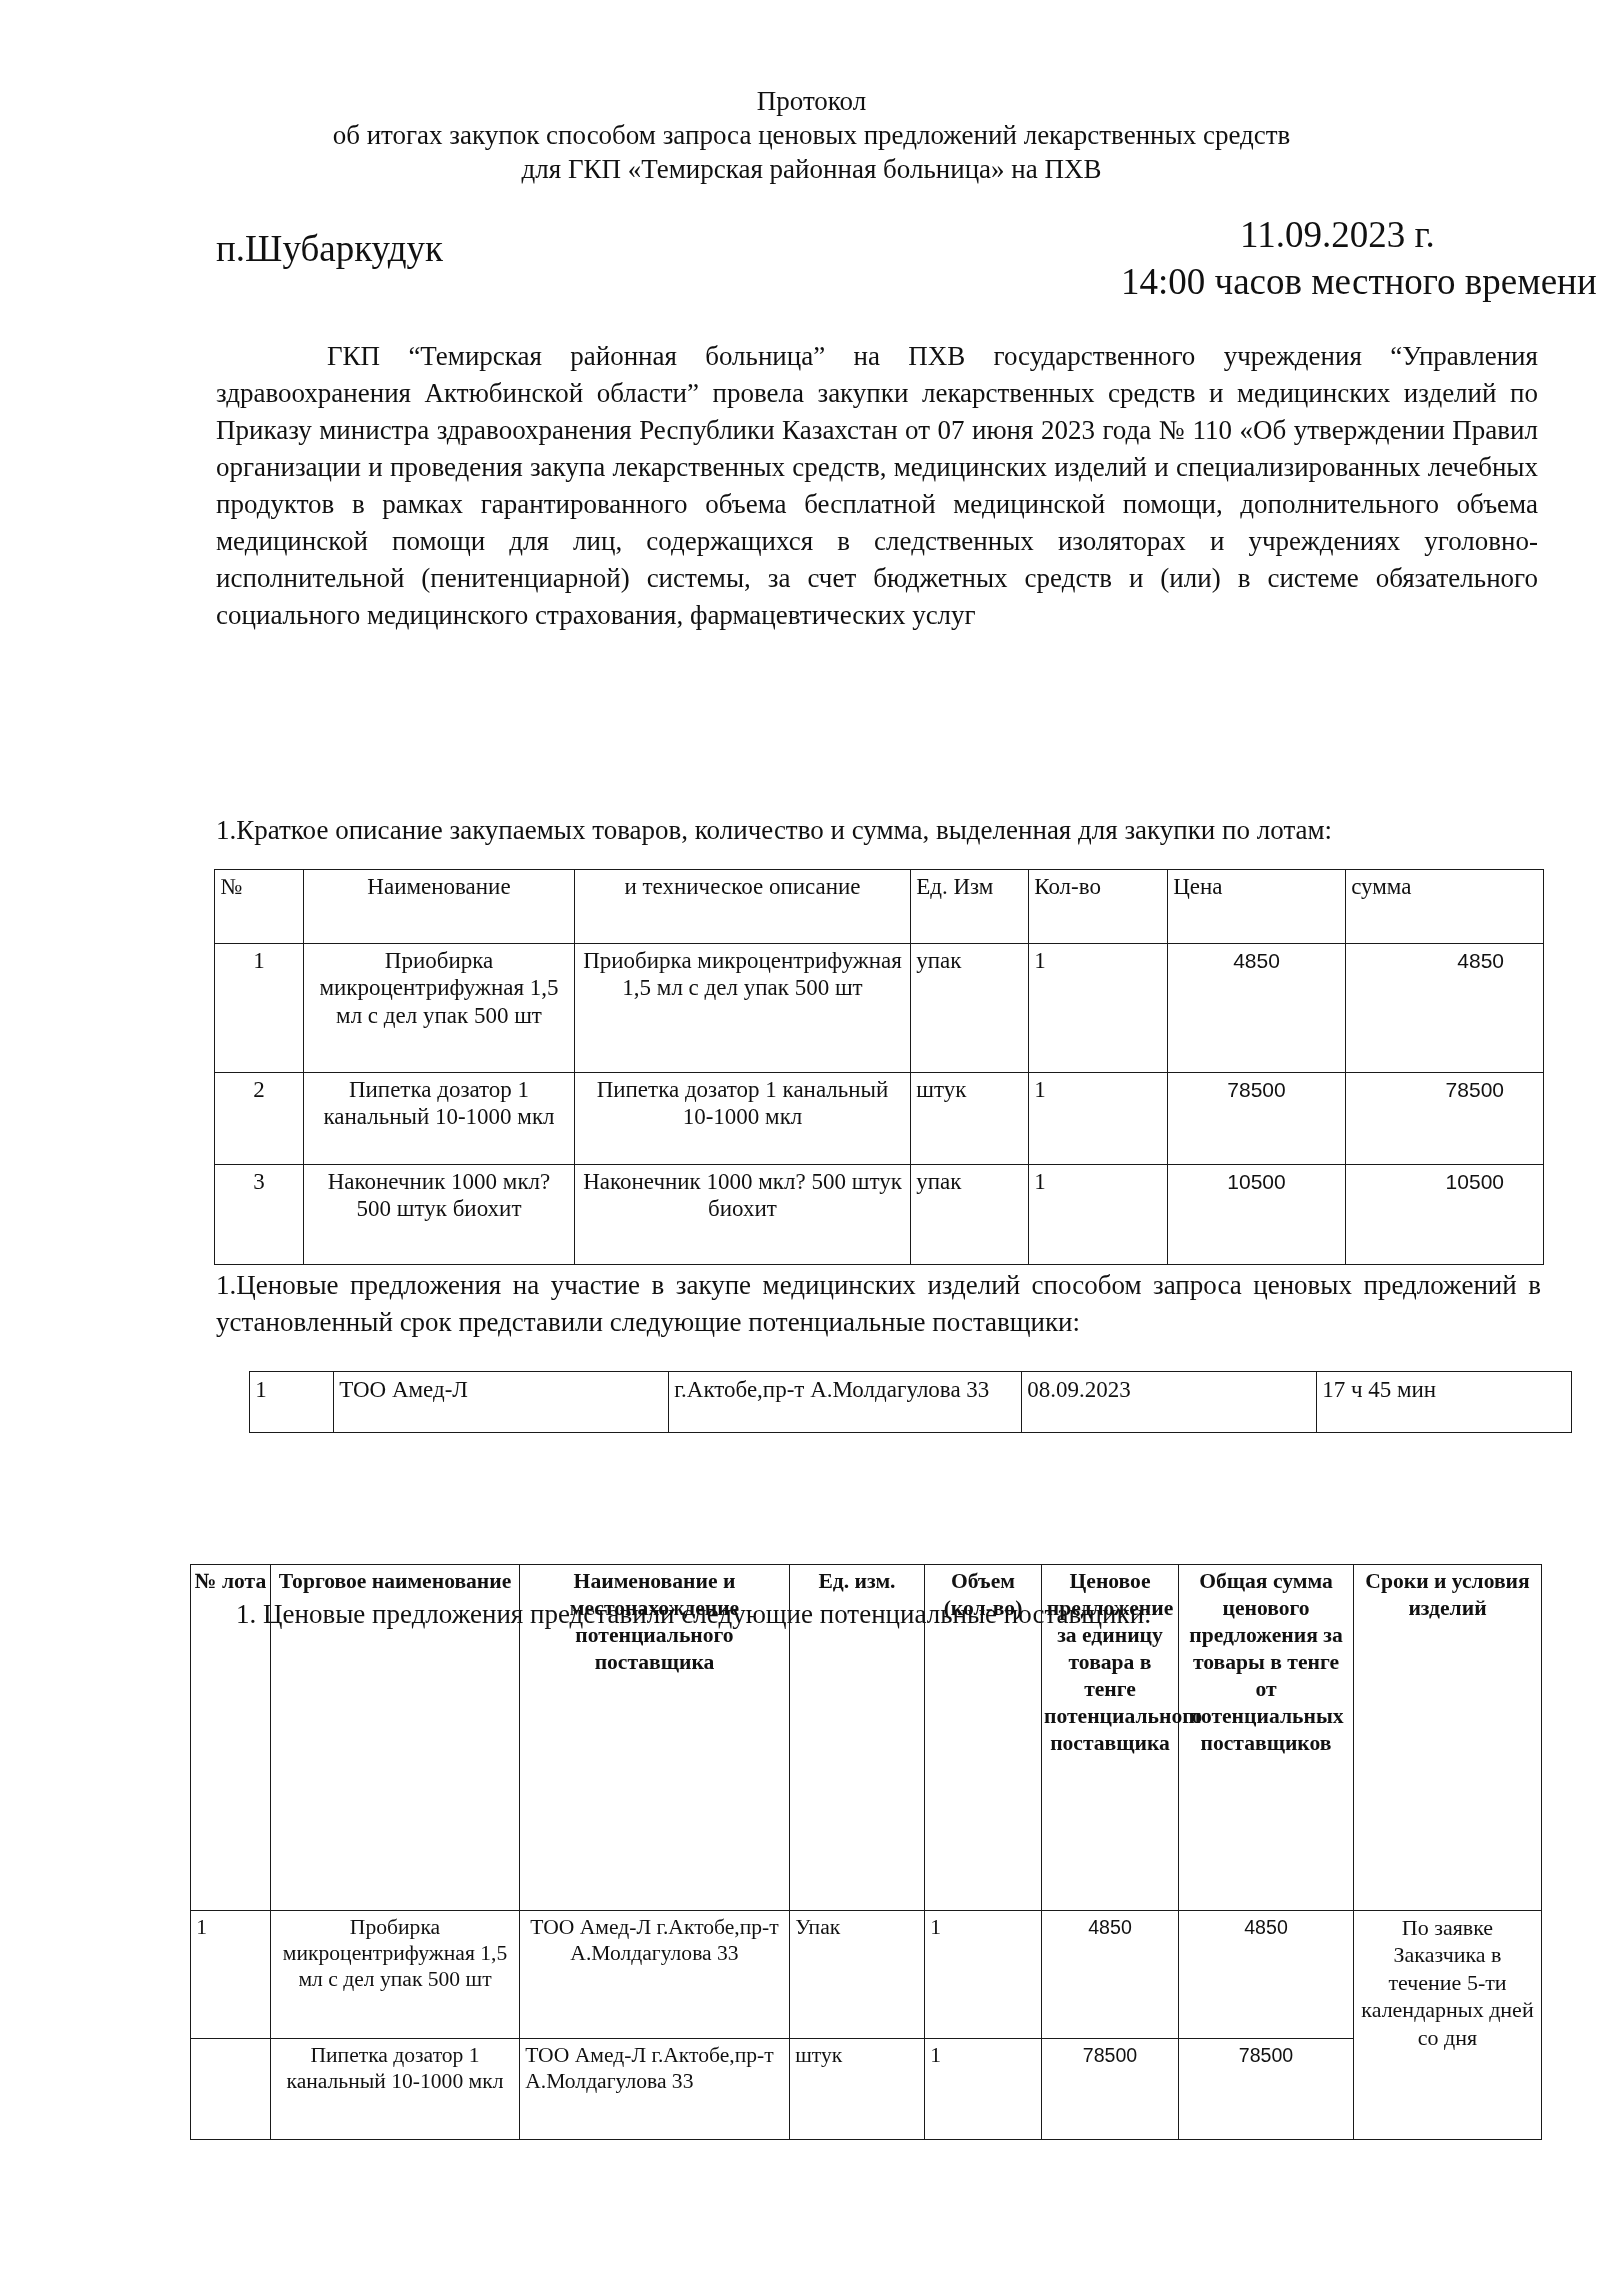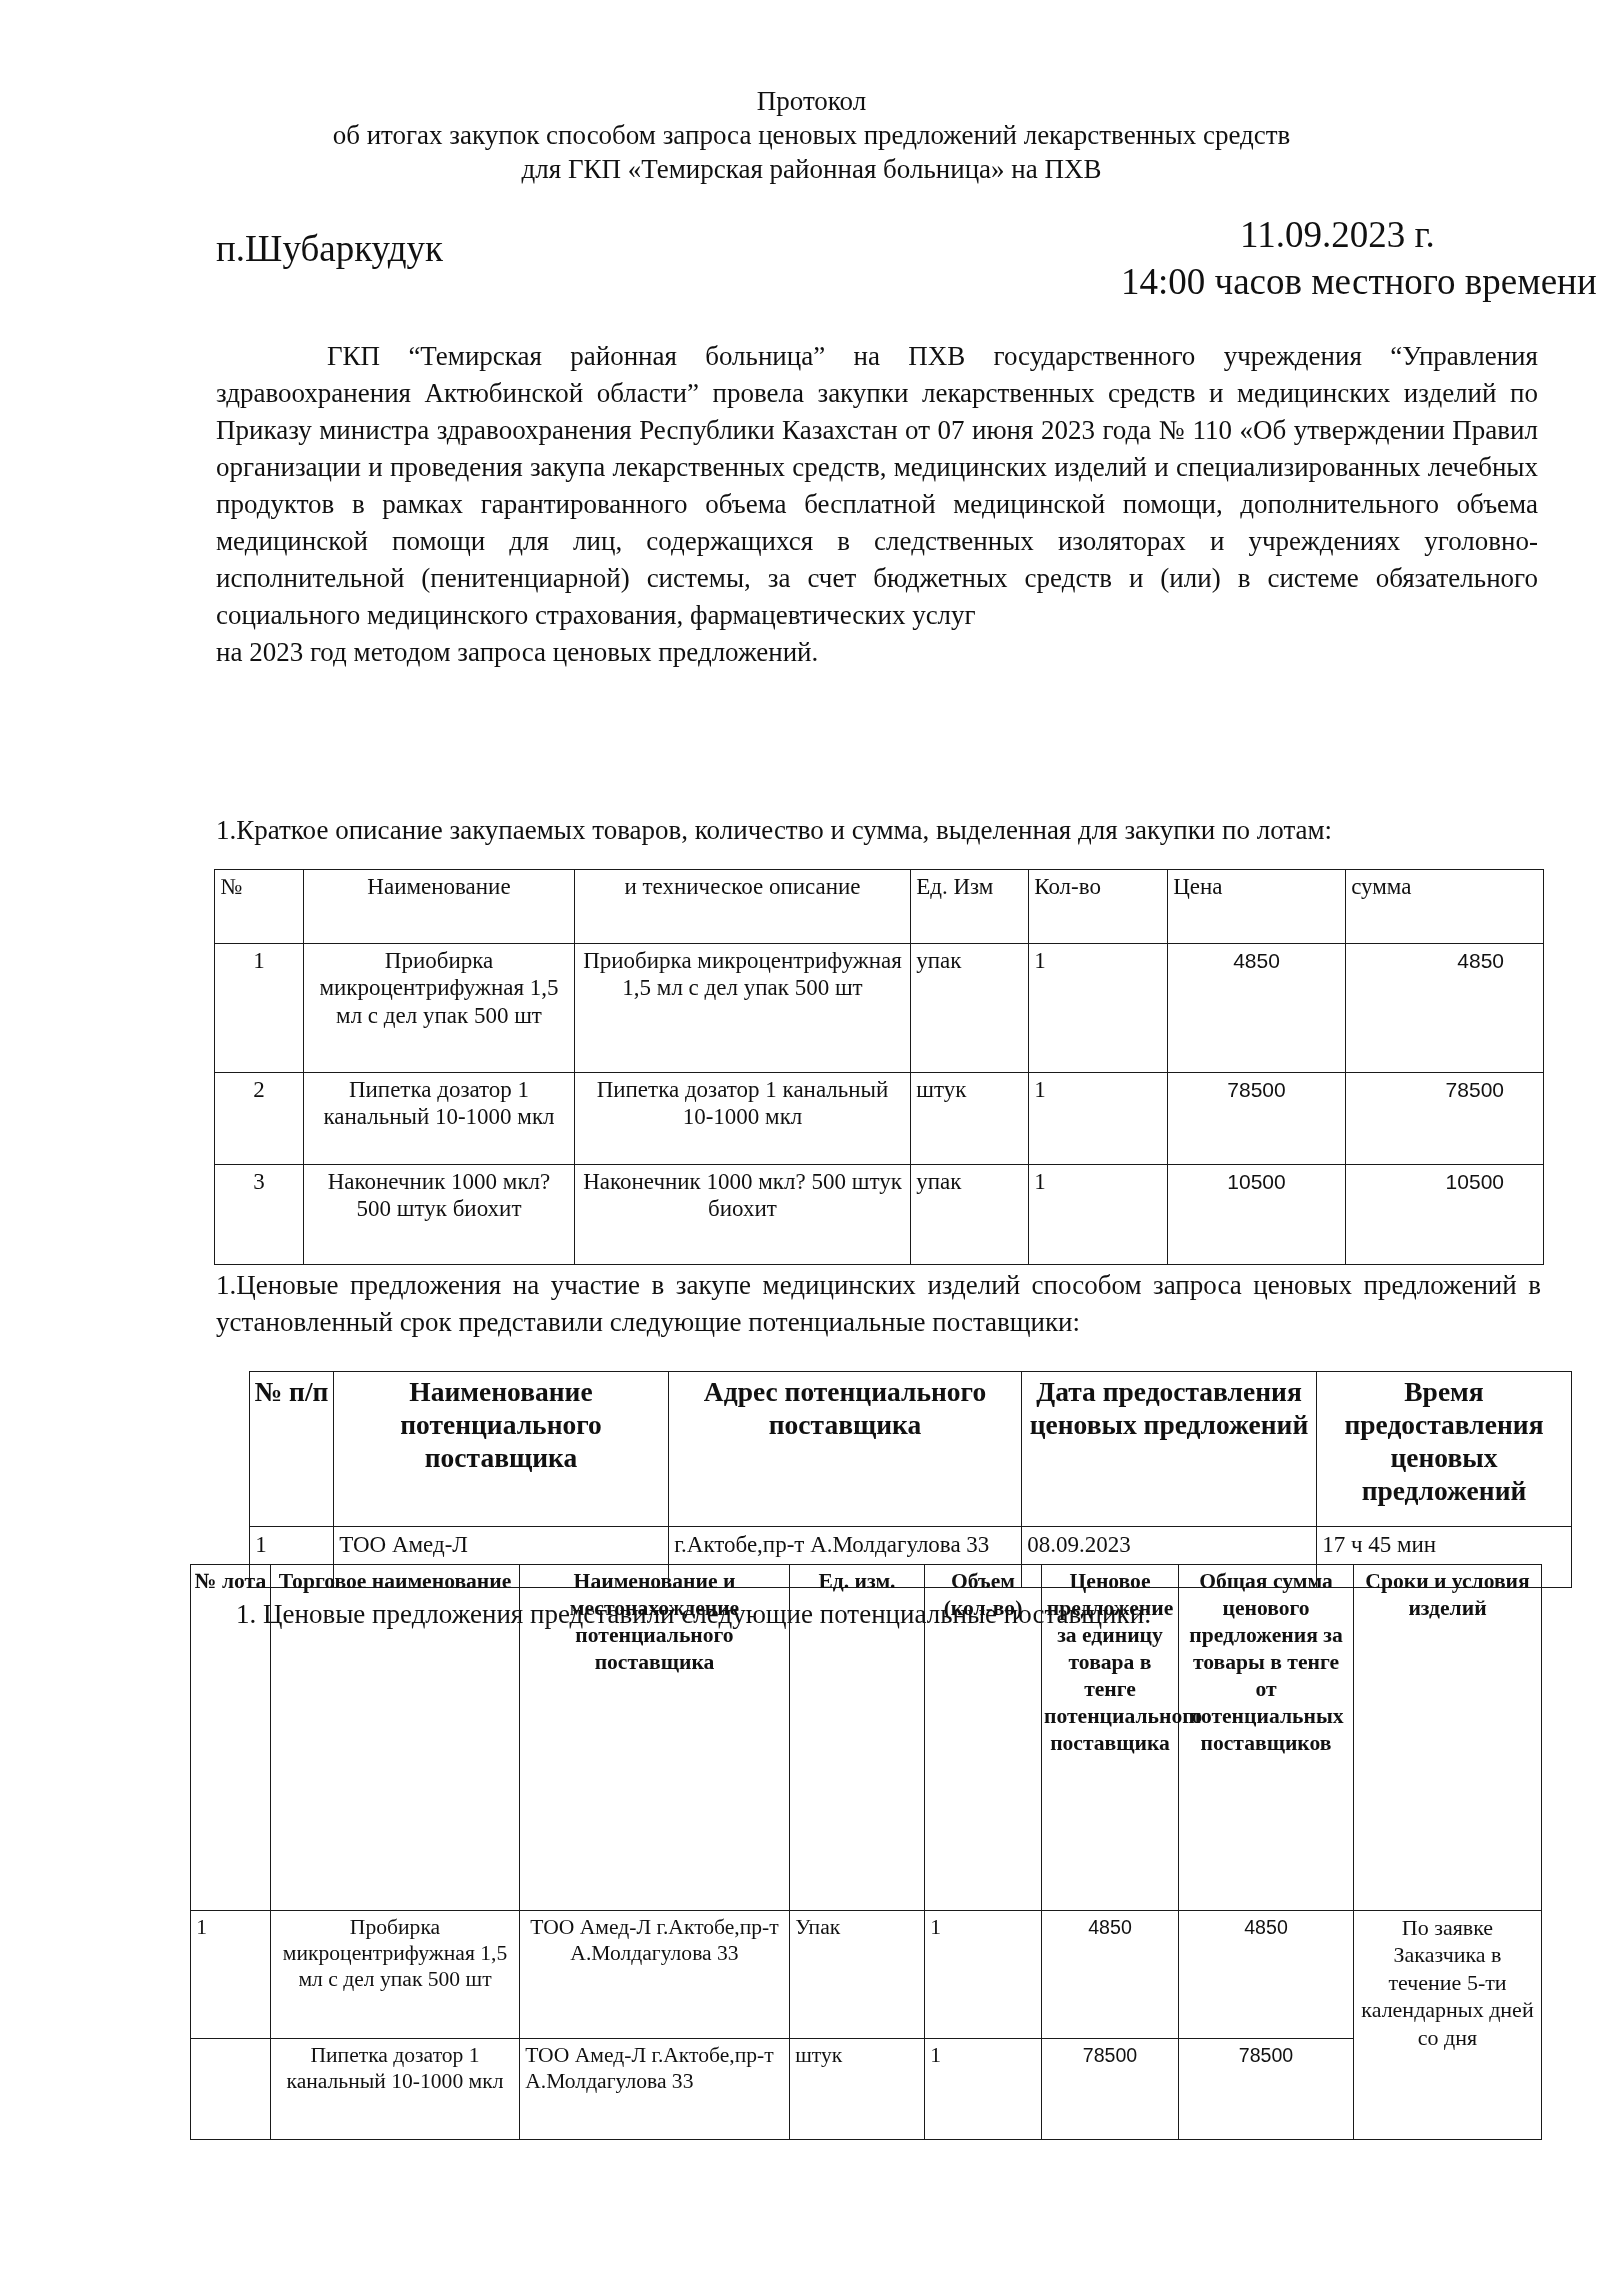--- a/index.html
+++ b/index.html
@@ -45,21 +45,20 @@
 <div class="abs title" style="top:84px;">Протокол</div>
 <div class="abs title" style="top:118px;">об итогах закупок способом запроса ценовых предложений лекарственных средств</div>
 <div class="abs title" style="top:152px;">для ГКП «Темирская районная больница» на ПХВ</div>
 
 <div class="abs hdr-line" style="left:216px; top:232px;">п.Шубаркудук</div>
 <div class="abs hdr-line" style="left:1240px; top:218px;">11.09.2023 г.</div>
 <div class="abs hdr-line" style="left:1121px; top:265px;">14:00 часов местного времени</div>
 
 <div class="abs para" style="top:338px;">
   <span class="indent"></span><span>ГКП “Темирская районная больница” на ПХВ  государственного учреждения “Управления здравоохранения Актюбинской области” провела закупки лекарственных средств и медицинских изделий по Приказу министра здравоохранения Республики Казахстан от 07 июня 2023 года № 110 «Об утверждении Правил организации и проведения закупа лекарственных средств, медицинских изделий и специализированных лечебных продуктов в рамках гарантированного объема бесплатной медицинской помощи, дополнительного объема медицинской помощи для лиц, содержащихся в следственных изоляторах и учреждениях уголовно-исполнительной (пенитенциарной) системы, за счет бюджетных средств и (или) в системе обязательного социального медицинского страхования, фармацевтических услуг</span>
-  <div class="last">на 2023 год методом запроса ценовых предложений.</div>
 </div>
 
 <div class="abs section-text" style="left:216px; top:812px; width:1325px;">1.Краткое описание  закупаемых товаров, количество и сумма, выделенная для закупки по лотам:</div>
 
 <table class="t1">
   <colgroup>
     <col style="width:89px">
       <col style="width:271px">
       <col style="width:336px">
       <col style="width:118px">
@@ -111,27 +110,20 @@
 
 <table class="t2">
   <colgroup>
     <col style="width:84px">
       <col style="width:335px">
       <col style="width:353px">
       <col style="width:295px">
       <col style="width:255px">
   </colgroup>
   <tbody>
-      <tr>
-    <th>№ п/п</th>
-    <th>Наименование потенциального поставщика</th>
-    <th>Адрес потенциального поставщика</th>
-    <th>Дата предоставления ценовых предложений</th>
-    <th>Время предоставления ценовых предложений</th>
-  </tr>
   <tr>
     <td>1</td>
     <td>ТОО Амед-Л</td>
     <td>г.Актобе,пр-т А.Молдагулова 33</td>
     <td>08.09.2023</td>
     <td>17 ч 45 мин</td>
   </tr>
 </tbody>
   </table>
 

